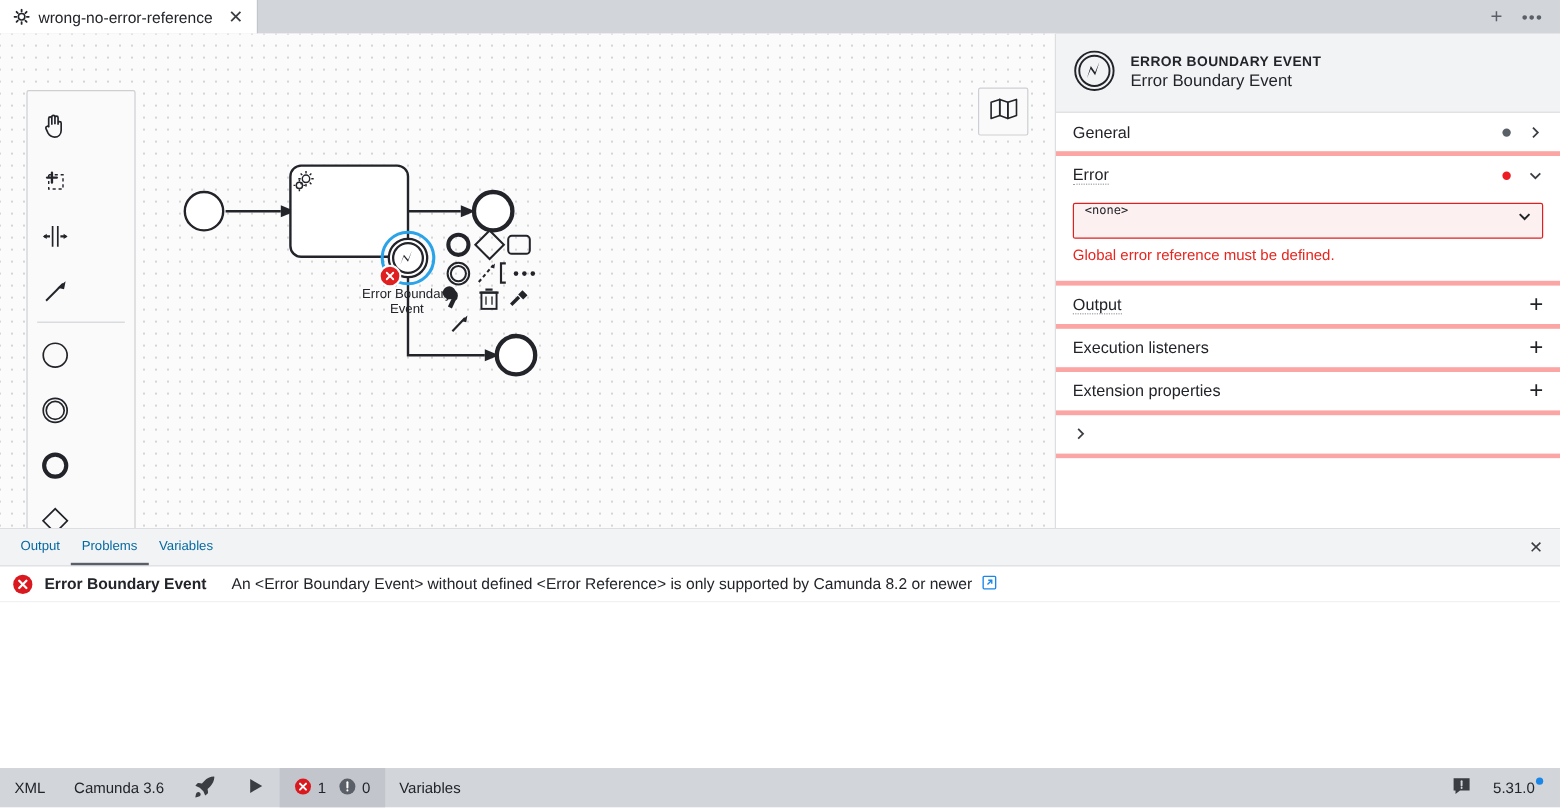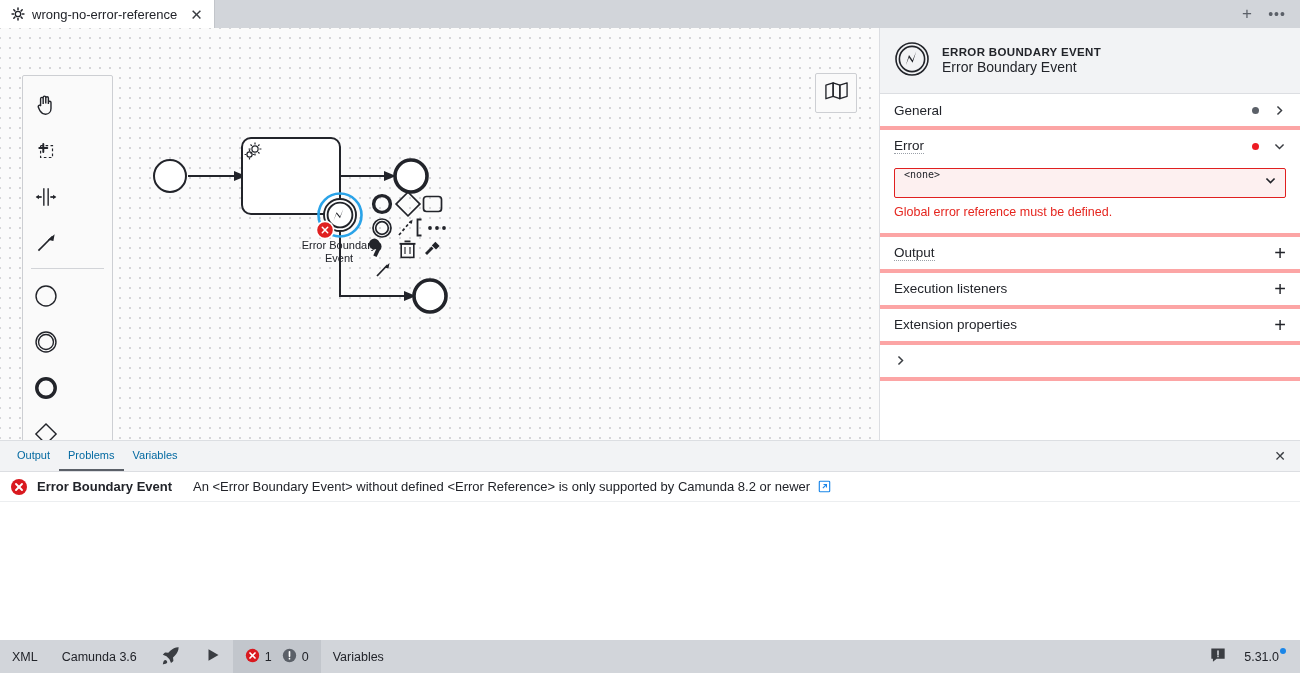--- a/index.html
+++ b/index.html
@@ -163,21 +163,21 @@
   .bp-close { display: flex; align-items: center; padding: 0 14px; color: #3a3d42; font-size: 14px; cursor: pointer; }
   .prob-row {
     display: flex; align-items: center;
     height: 30px;
     padding: 0 0 0 10px;
     font-size: 13px;
     border-bottom: 1px solid #eceef0;
   }
   .prob-ico { width: 18px; height: 18px; margin-right: 9px; flex: 0 0 auto; }
   .prob-name { font-weight: bold; width: 156px; flex: 0 0 auto; color: #22242a; }
-  .prob-msg { color: #22242a; display: flex; align-items: center; gap: 8px; }
+  .prob-msg { color: #22242a; display: flex; gap: 8px; }
   .ext-link { cursor: pointer; display: inline-flex; }
   .bottom-fill { flex: 1; background: #ffffff; }
 
   
   .status {
     height: 33px; min-height: 33px;
     background: #d2d5da;
     display: flex; align-items: stretch;
     font-size: 12.5px; color: #22242a;
   }

